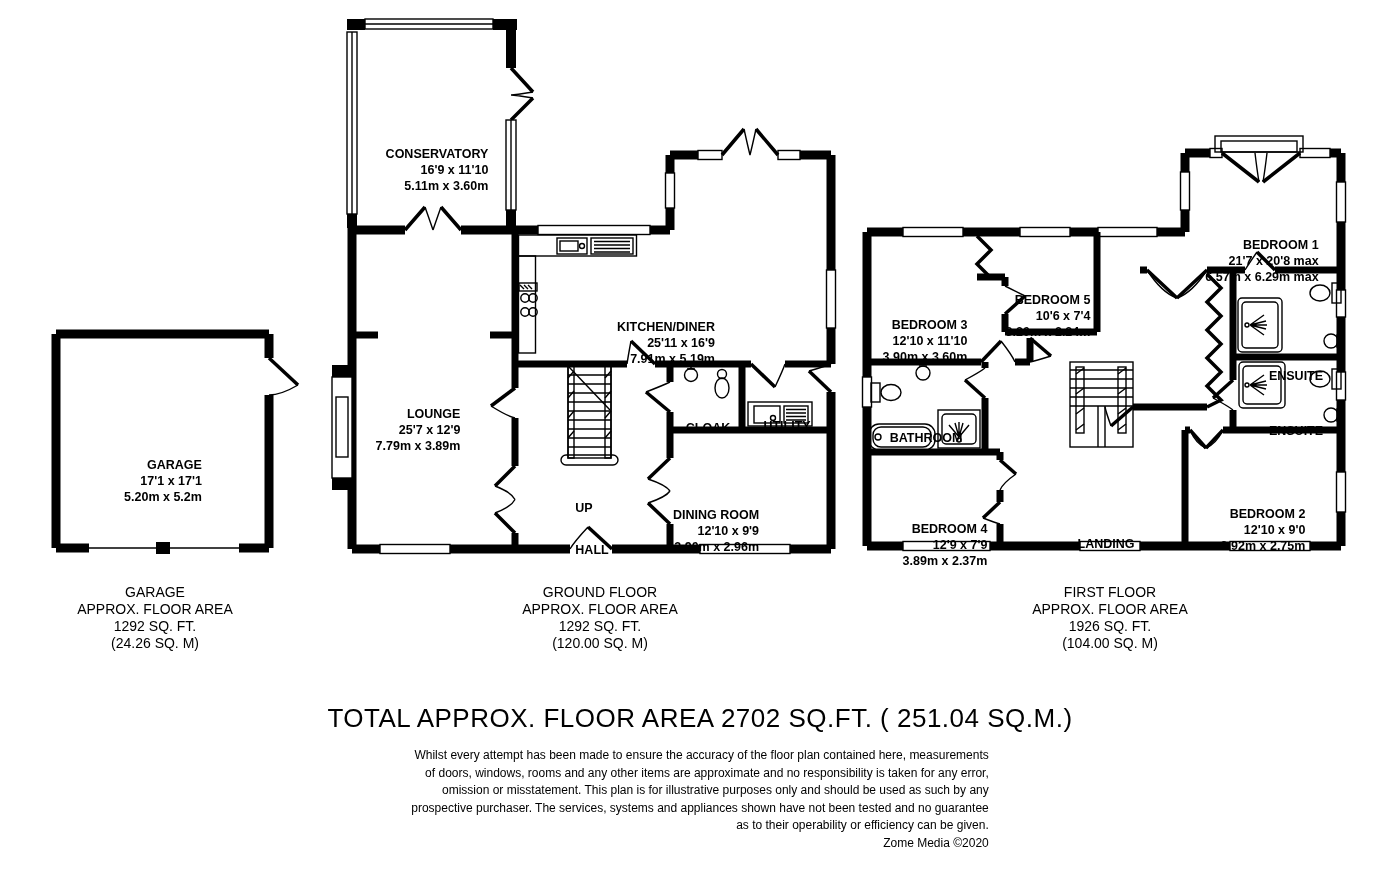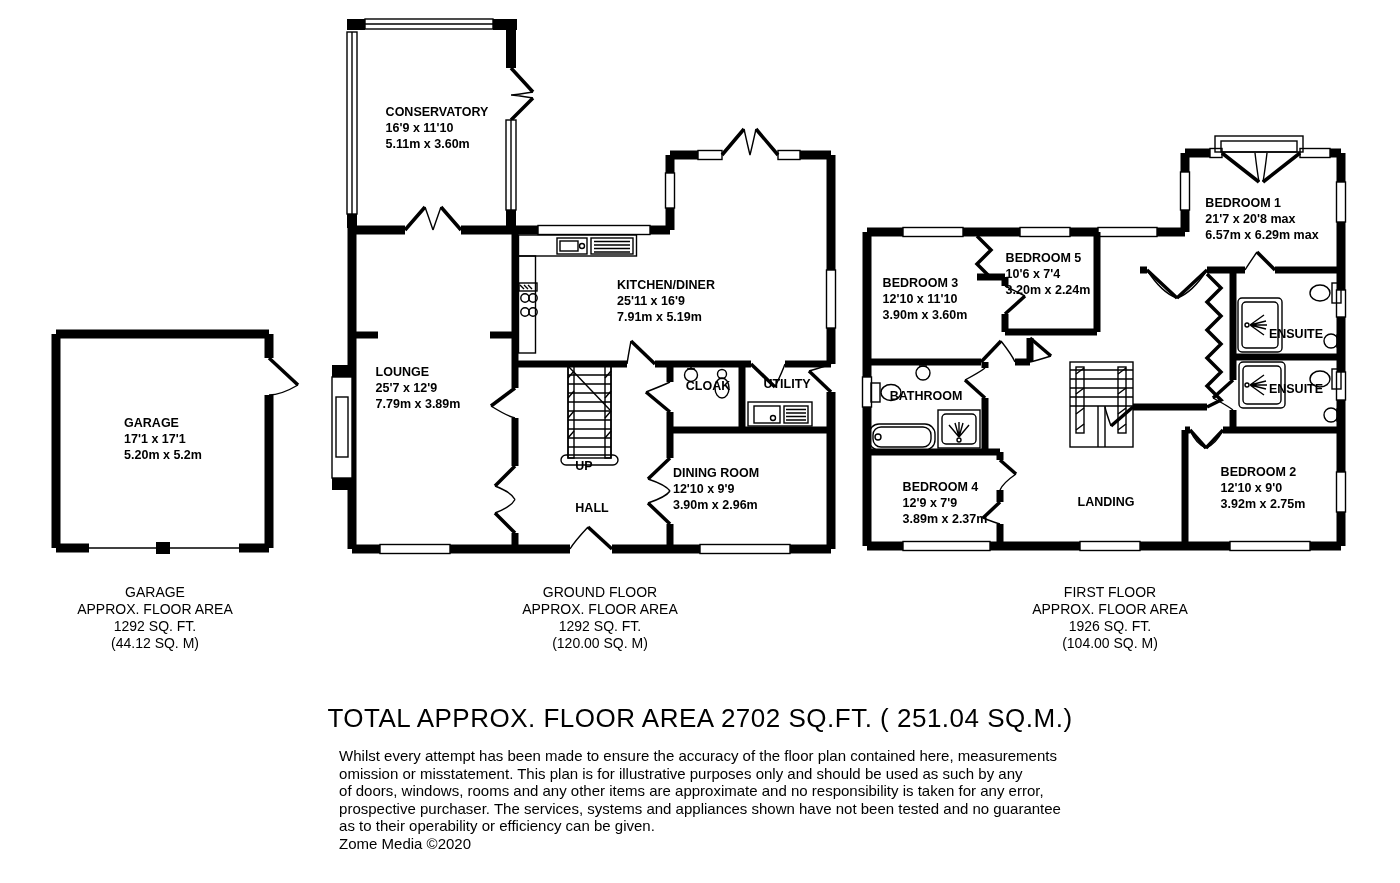--- a/index.html
+++ b/index.html
@@ -5,28 +5,28 @@
   html,body{margin:0;padding:0;background:#fff;}
   #canvas{position:relative;width:1400px;height:883px;background:#ffffff;
           font-family:"Liberation Sans", sans-serif;color:#000;overflow:hidden;}
   svg{position:absolute;overflow:visible;}
   .w9{stroke:#000;stroke-width:9;fill:none;stroke-linecap:butt;}
   .w7{stroke:#000;stroke-width:7;fill:none;stroke-linecap:butt;}
   .thin{stroke:#000;stroke-width:1.4;fill:none;}
   .leaf{stroke:#000;stroke-width:3.5;fill:none;}
   .win{fill:#fff;stroke:#000;stroke-width:1.4;}
   .blk{fill:#000;}
-  .room-label{position:absolute;transform:translateX(-50%);text-align:left;
-              font-weight:bold;font-size:12.5px;line-height:16px;white-space:nowrap;}
+  .room-label{position:absolute;transform:translateX(-50%);text-align:right;
+              font-weight:bold;font-size:12.5px;line-height:16px;white-space:nowrap;margin-top:42px;}
   .plan-caption{position:absolute;transform:translateX(-50%);text-align:center;
                 font-size:14px;line-height:17px;white-space:nowrap;}
   .footer-total{position:absolute;transform:translateX(-50%);font-size:26px;
                 letter-spacing:0.5px;white-space:nowrap;text-align:right;}
-  .disclaimer{position:absolute;transform:translateX(-50%);text-align:left;
-              font-size:15px;line-height:17.6px;white-space:nowrap;}
+  .disclaimer{position:absolute;transform:translateX(-50%);text-align:right;
+              font-size:12px;line-height:17.6px;white-space:nowrap;}
 </style>
 </head>
 <body>
 
 <div id="canvas">
 
   <svg style="left:45px;top:325px" width="260" height="240" viewBox="0 0 260 240">
     <g>
       <path class="w9" d="M11,9 H224 M11,9 V223 M224,9 V33 M224,70 V223 M11,223 H44 M194,223 H224"></path>
       <path class="thin" d="M44,223 H194"></path>
@@ -354,38 +354,38 @@
   <div class="room-label" style="left:1263px;top:464px">
     <div>BEDROOM 2</div>
     <div>12'10 x 9'0</div>
     <div>3.92m x 2.75m</div>
   </div>
 
   <div class="plan-caption" style="left:155px;top:584px">
     <div>GARAGE</div>
     <div>APPROX. FLOOR AREA</div>
     <div>1292 SQ. FT.</div>
-    <div>(44.12 SQ. M)</div>
+    <div>(24.26 SQ. M)</div>
   </div>
   <div class="plan-caption" style="left:600px;top:584px">
     <div>GROUND FLOOR</div>
     <div>APPROX. FLOOR AREA</div>
     <div>1292 SQ. FT.</div>
     <div>(120.00 SQ. M)</div>
   </div>
   <div class="plan-caption" style="left:1110px;top:584px">
     <div>FIRST FLOOR</div>
     <div>APPROX. FLOOR AREA</div>
     <div>1926 SQ. FT.</div>
     <div>(104.00 SQ. M)</div>
   </div>
 
   <div class="footer-total" style="left:700px;top:703px">TOTAL APPROX. FLOOR AREA 2702 SQ.FT. ( 251.04 SQ.M.)</div>
   <div class="disclaimer" style="left:700px;top:747px">
     <div>Whilst every attempt has been made to ensure the accuracy of the floor plan contained here, measurements</div>
+    <div>of doors, windows, rooms and any other items are approximate and no responsibility is taken for any error,</div>
     <div>omission or misstatement. This plan is for illustrative purposes only and should be used as such by any</div>
-    <div>of doors, windows, rooms and any other items are approximate and no responsibility is taken for any error,</div>
     <div>prospective purchaser. The services, systems and appliances shown have not been tested and no guarantee</div>
     <div>as to their operability or efficiency can be given.</div>
     <div>Zome Media ©2020</div>
   </div>
 
 </div>
 
 </body></html>

